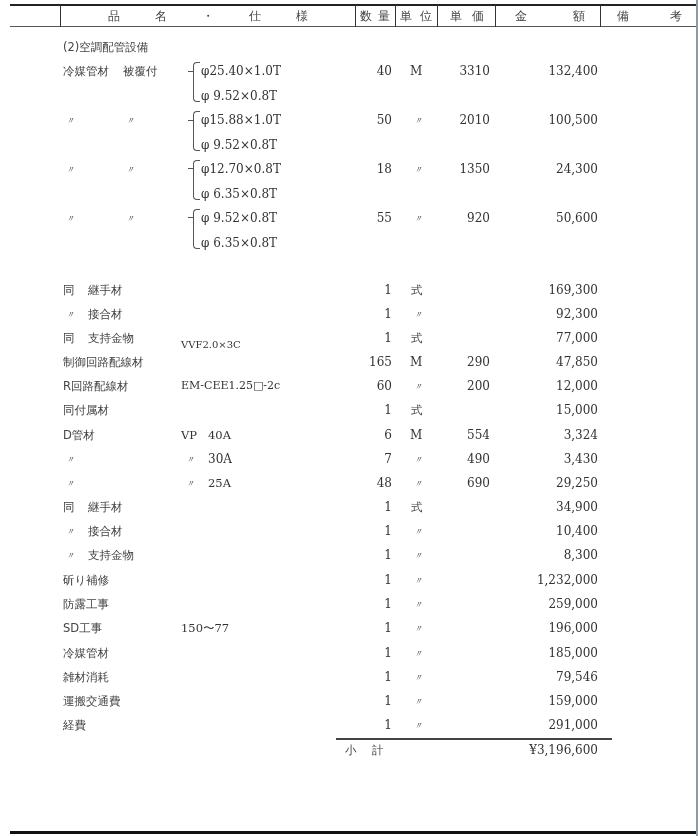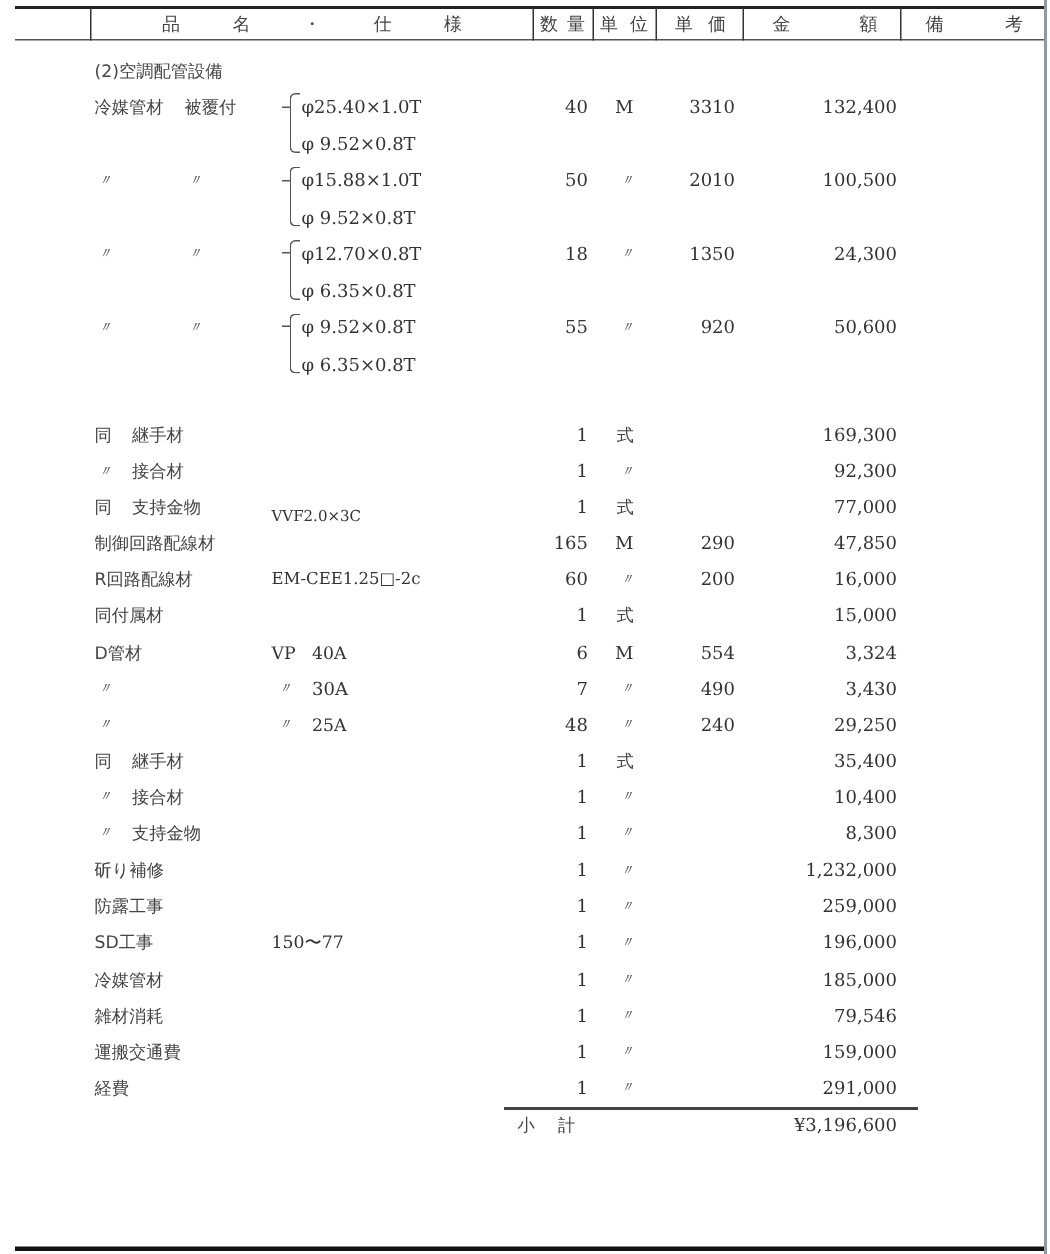--- a/index.html
+++ b/index.html
@@ -149,21 +149,21 @@
     <div class="txt num" style="left:440px;width:50px;top:355px">290</div>
     <div class="txt num" style="left:510px;width:88px;top:355px">47,850</div>
   </div>
 
   <div>
     <div class="txt sans" style="left:63px;top:379px">R回路配線材</div>
     <div class="txt" style="left:181px;top:379px;font-size:11px">EM-CEE1.25□-2c</div>
     <div class="txt num" style="left:360px;width:32px;top:379px">60</div>
     <div class="txt ditto" style="left:413px;top:380px">〃</div>
     <div class="txt num" style="left:440px;width:50px;top:379px">200</div>
-    <div class="txt num" style="left:510px;width:88px;top:379px">16,000</div>
+    <div class="txt num" style="left:510px;width:88px;top:379px">12,000</div>
   </div>
 
   <div>
     <div class="txt sans" style="left:63px;top:403px">同付属材</div>
     <div class="txt num" style="left:360px;width:32px;top:403px">1</div>
     <div class="txt sans" style="left:411px;top:403px">式</div>
     <div class="txt num" style="left:510px;width:88px;top:403px">15,000</div>
   </div>
 
   <div>
@@ -185,30 +185,30 @@
     <div class="txt num" style="left:440px;width:50px;top:452px">490</div>
     <div class="txt num" style="left:510px;width:88px;top:452px">3,430</div>
   </div>
 
   <div>
     <div class="txt ditto" style="left:65px;top:477px">〃</div>
     <div class="txt ditto" style="left:185px;top:477px">〃</div>
     <div class="txt" style="left:208px;top:476px;font-size:11.5px">25A</div>
     <div class="txt num" style="left:360px;width:32px;top:476px">48</div>
     <div class="txt ditto" style="left:413px;top:477px">〃</div>
-    <div class="txt num" style="left:440px;width:50px;top:476px">240</div>
+    <div class="txt num" style="left:440px;width:50px;top:476px">690</div>
     <div class="txt num" style="left:510px;width:88px;top:476px">29,250</div>
   </div>
 
   <div>
     <div class="txt sans" style="left:63px;top:500px">同</div>
     <div class="txt sans" style="left:88px;top:500px">継手材</div>
     <div class="txt num" style="left:360px;width:32px;top:500px">1</div>
     <div class="txt sans" style="left:411px;top:500px">式</div>
-    <div class="txt num" style="left:510px;width:88px;top:500px">35,400</div>
+    <div class="txt num" style="left:510px;width:88px;top:500px">34,900</div>
   </div>
 
   <div>
     <div class="txt ditto" style="left:65px;top:525px">〃</div>
     <div class="txt sans" style="left:88px;top:524px">接合材</div>
     <div class="txt num" style="left:360px;width:32px;top:524px">1</div>
     <div class="txt ditto" style="left:413px;top:525px">〃</div>
     <div class="txt num" style="left:510px;width:88px;top:524px">10,400</div>
   </div>
 

